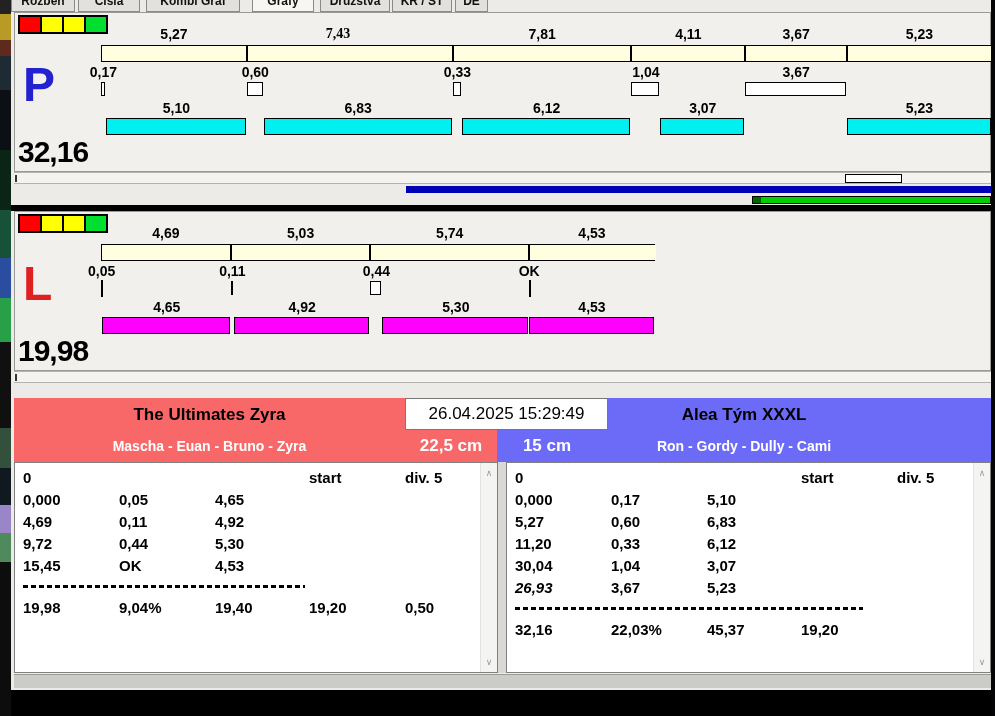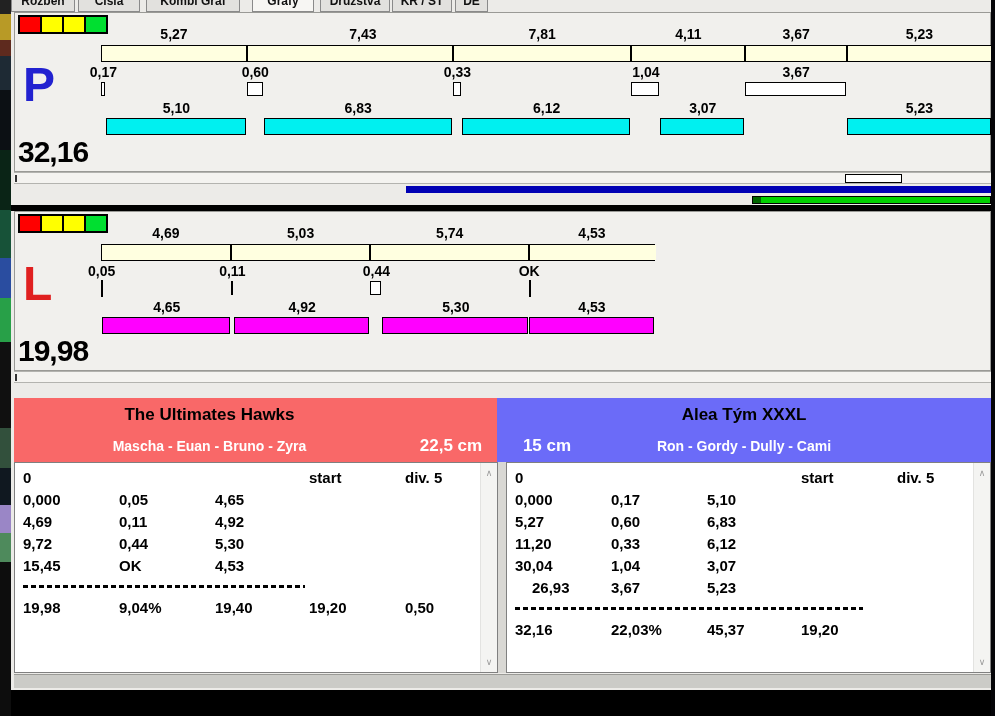--- a/index.html
+++ b/index.html
@@ -111,21 +111,21 @@
           <div class="tseg" style="left: 351.79px; width: 178.665px; background: rgb(255, 255, 224); border-right: 2px solid rgb(0, 0, 0);"></div>
           <div class="tseg" style="left: 530.455px; width: 113.847px; background: rgb(255, 255, 224); border-right: 2px solid rgb(0, 0, 0);"></div>
           <div class="tseg" style="left: 644.302px; width: 101.659px; background: rgb(255, 255, 224); border-right: 2px solid rgb(0, 0, 0);"></div>
           <div class="tseg" style="left: 745.961px; width: 144.871px; background: rgb(255, 255, 224); border-right: none;"></div>
         </div>
         <div class="lbl seg-lbl" style="left: 86px; width: 145.979px;">5,27</div>
         <div class="lbl gap-lbl" style="left: 53.3545px;">0,17</div>
         <div class="gbox" style="left: 86px; width: 3.709px;"></div>
         <div class="lbl net-lbl" style="left: 90.709px; width: 141.27px;">5,10</div>
         <div class="nbar" style="left: 90.709px; width: 140.27px; background: rgb(0, 240, 240);"></div>
-        <div class="lbl seg-lbl" style="left: 245px; width: 205.811px;">7,43</div>
+        <div class="lbl seg-lbl" style="left: 220px; width: 205.811px; font-family: Liberation Serif, serif;">7,43</div>
         <div class="lbl gap-lbl" style="left: 205.289px;">0,60</div>
         <div class="gbox" style="left: 231.979px; width: 15.62px;"></div>
         <div class="lbl net-lbl" style="left: 248.599px; width: 189.191px;">6,83</div>
         <div class="nbar" style="left: 248.599px; width: 188.191px; background: rgb(0, 240, 240);"></div>
         <div class="lbl seg-lbl" style="left: 437.79px; width: 178.665px;">7,81</div>
         <div class="lbl gap-lbl" style="left: 407.36px;">0,33</div>
         <div class="gbox" style="left: 437.79px; width: 8.141px;"></div>
         <div class="lbl net-lbl" style="left: 446.931px; width: 169.524px;">6,12</div>
         <div class="nbar" style="left: 446.931px; width: 168.524px; background: rgb(0, 240, 240);"></div>
         <div class="lbl seg-lbl" style="left: 616.455px; width: 113.847px;">4,11</div>
@@ -190,24 +190,25 @@
       </div>
     <div class="letter" style="color: rgb(224, 32, 32);">L</div>
     <div class="ptotal">19,98</div>
   </div>
   <div class="mstrip" id="strip-l">
     <div class="stick" style="left:1px;top:2px;"></div>
   </div>
 
   <div class="hdr" id="hdr-left" style="background: rgb(249, 104, 104);"></div>
   <div class="hdr" id="hdr-right" style="background: rgb(107, 107, 248);"></div>
-  <div class="tname" id="tname-left">The Ultimates Hawks</div>
+  <div class="tname" id="tname-left">The Ultimates Zyra</div>
   <div class="tname" id="tname-right">Alea Tým XXXL</div>
   <div class="tplayers" id="tplayers-right">Ron - Gordy - Dully - Cami</div>
   <div class="tplayers" id="tplayers-left">Mascha - Euan - Bruno - Zyra</div>
+  <div id="ts-box">26.04.2025 15:29:49</div>
   <div class="dist" id="dist-left" style="background: rgb(249, 104, 104);">22,5 cm</div>
   <div class="dist" id="dist-right" style="background: rgb(107, 107, 248);">15 cm</div>
 
   <div class="stable" id="table-left">
     <div class="vscroll">
       <div class="sarrow up">∧</div>
       <div class="sarrow down">∨</div>
     </div>
   <div class="cell" style="left: 8px; top: 6px;">0</div>
       <div class="cell" style="left: 294px; top: 6px;">start</div>
@@ -245,21 +246,21 @@
       <div class="cell" style="left: 200px; top: 28px;">5,10</div>
       <div class="cell" style="left: 8px; top: 50px;">5,27</div>
       <div class="cell" style="left: 104px; top: 50px;">0,60</div>
       <div class="cell" style="left: 200px; top: 50px;">6,83</div>
       <div class="cell" style="left: 8px; top: 72px;">11,20</div>
       <div class="cell" style="left: 104px; top: 72px;">0,33</div>
       <div class="cell" style="left: 200px; top: 72px;">6,12</div>
       <div class="cell" style="left: 8px; top: 94px;">30,04</div>
       <div class="cell" style="left: 104px; top: 94px;">1,04</div>
       <div class="cell" style="left: 200px; top: 94px;">3,07</div>
-      <div class="cell" style="left: 25px; top: 116px;">26,93</div>
+      <div class="cell" style="left: 8px; top: 116px; font-style: italic;">26,93</div>
       <div class="cell" style="left: 104px; top: 116px;">3,67</div>
       <div class="cell" style="left: 200px; top: 116px;">5,23</div>
       <div class="dashed" style="left: 8px; top: 144px; width: 348px;"></div>
       <div class="cell" style="left: 8px; top: 158px;">32,16</div>
       <div class="cell" style="left: 104px; top: 158px;">22,03%</div>
       <div class="cell" style="left: 200px; top: 158px;">45,37</div>
       <div class="cell" style="left: 294px; top: 158px;">19,20</div>
     </div>
 
   <div id="bottom-strip"></div>

